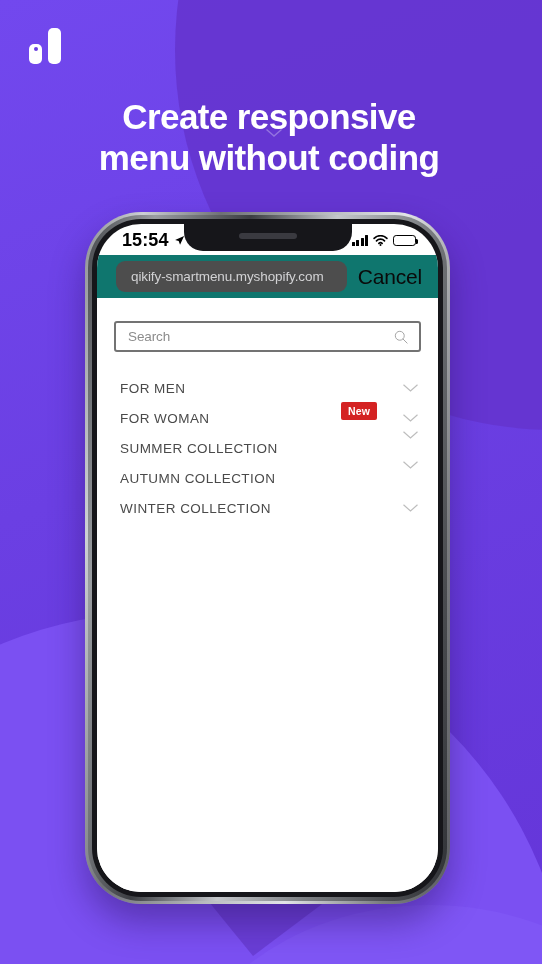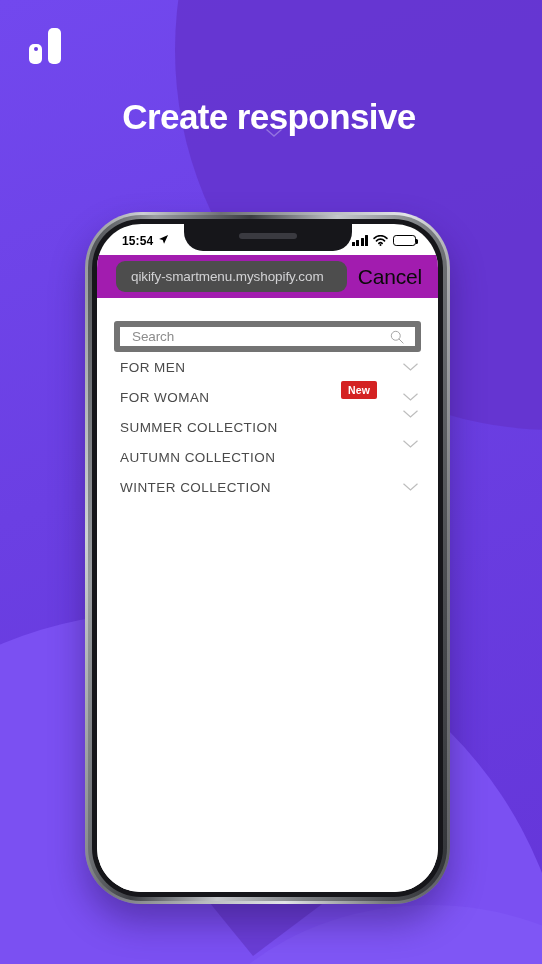--- a/index.html
+++ b/index.html
@@ -133,21 +133,21 @@
   
   .statusbar {
     position:absolute; left:0; right:0; top:0;
     height:31px;
     z-index:5;
     display:flex; align-items:center; justify-content:space-between;
     padding:2px 22px 0 25px;
     color:#000;
   }
   .status-time {
-    font-size:12px; font-weight:bold;
+    font-size:18px; font-weight:bold;
     letter-spacing:0.1px;
     display:flex; align-items:center; gap:5px;
   }
   .status-right { display:flex; align-items:center; gap:5px; }
   .signal-bars { display:flex; align-items:flex-end; gap:1.5px; height:11px; }
   .signal-bars i { width:3px; background:#000; border-radius:.5px; display:block; }
   .signal-bars i:nth-child(1){height:4px}
   .signal-bars i:nth-child(2){height:6px}
   .signal-bars i:nth-child(3){height:8.5px}
   .signal-bars i:nth-child(4){height:11px}
@@ -162,21 +162,21 @@
   }
   .battery-fill { width:100%; height:100%; background:#000; border-radius:1.4px; }
 
   
   .urlbar-row {
     position:absolute; left:0; right:0; top:31px;
     height:43px;
     display:flex; align-items:center;
     padding:0 16px 0 19px;
     gap:11px;
-    background:#a21caf;
+    background:#0f766e;
     z-index:4;
   }
   .urlbar {
     flex:1;
     height:31px;
     background:#4d4d4d;
     border-radius:9px;
     display:flex; align-items:center;
     padding:0 15px;
     color:#d2d2d4;
@@ -192,24 +192,25 @@
   }
 
   
   .page-content {
     position:absolute; left:0; right:0; top:74px; bottom:0;
     background:#fff;
     padding:23px 17px 0 17px;
   }
   .search-box {
     height:31px;
-    border:6px solid #737373;
+    border:2px solid #737373;
     border-radius:3px;
     display:flex; align-items:center;
     padding:0 11px 0 12px;
+    margin-bottom:21px;
   }
   .search-placeholder {
     flex:1;
     font-size:13.5px;
     color:#8c8c8c;
     letter-spacing:-0.1px;
   }
   .search-icon { width:14px; height:14px; opacity:.55; }
   .search-icon svg { display:block; }
 
@@ -261,20 +262,21 @@
 
 <div class="logo">
   <div class="logo-bar-tall"></div>
   <div class="logo-bar-short">
     <div class="logo-dot"></div>
   </div>
 </div>
 
 <div class="headline">
   <div>Create responsive</div>
+  <div>menu without coding</div>
 </div>
 <div class="headline-ghost-chevron">
   <svg viewBox="0 0 18 10" width="18" height="10">
     <path d="M1.5 1.5 L9 8 L16.5 1.5" fill="none" stroke="#ffffff" stroke-width="1.4"></path>
   </svg>
 </div>
 
 <div class="phone">
   <div class="phone-frame-outer"></div>
   <div class="phone-frame-mid"></div>

